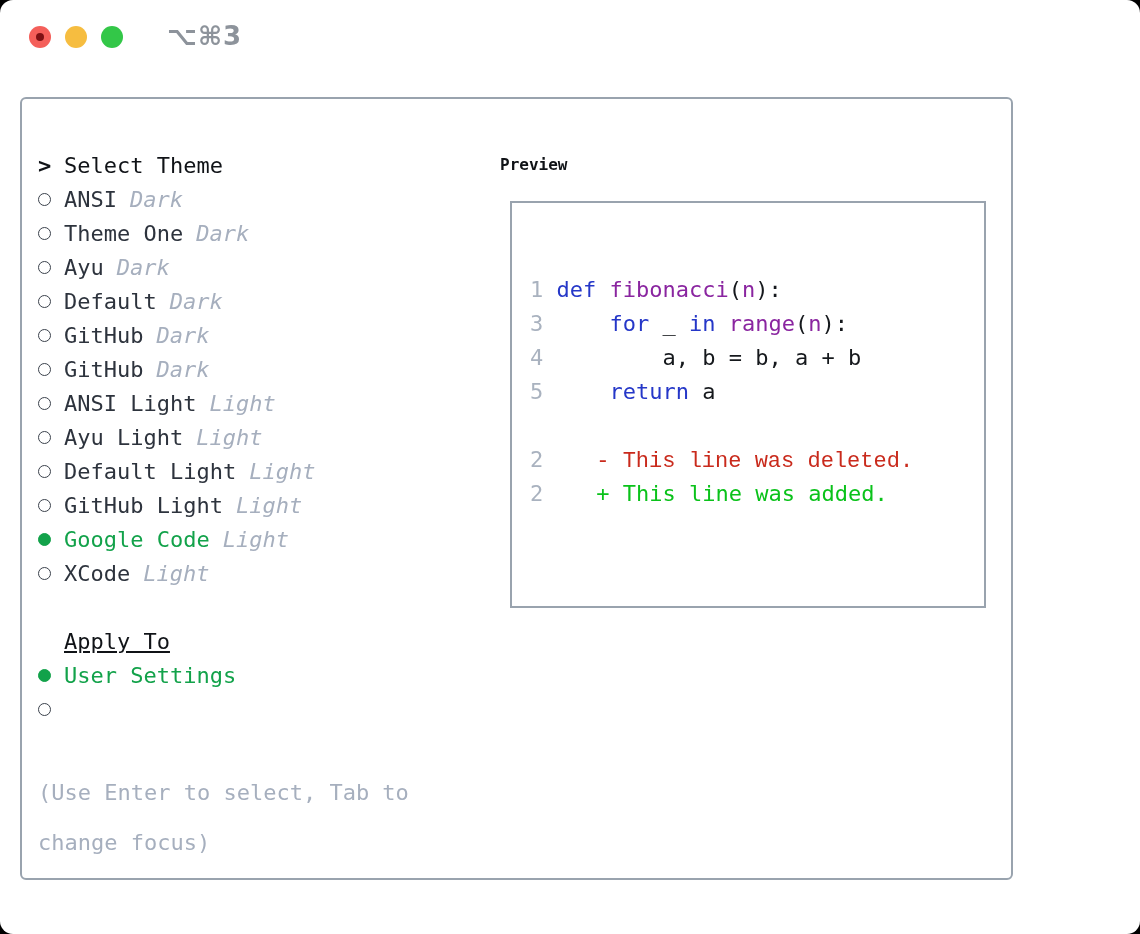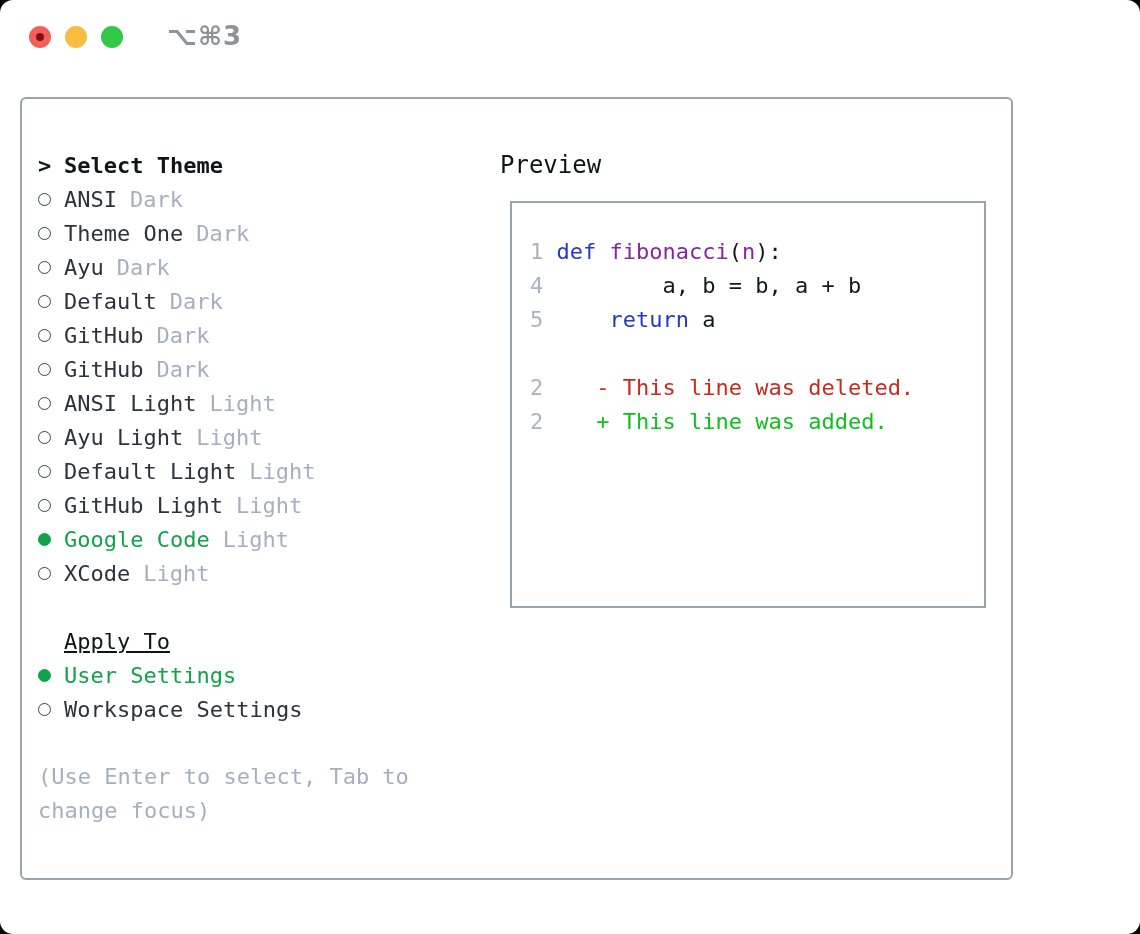--- a/index.html
+++ b/index.html
@@ -34,42 +34,42 @@
     border:2px solid var(--border-gray);border-radius:6px;background:#fff;
   }
   
   .left-col{position:absolute;left:16px;top:49px;font-size:22px;}
   .row{display:flex;align-items:center;height:34px;white-space:pre;}
   .marker{display:inline-flex;align-items:center;width:26px;flex:0 0 26px;}
   .cursor{font-weight:700;color:var(--header-black);}
   .radio{width:13px;height:13px;border:1.5px solid #3b424c;border-radius:50%;display:inline-block;}
   .radio.on{background:var(--accent-green);border-color:var(--accent-green);}
   .lbl{color:var(--text-dark);}
-  .lbl.hdr{font-weight:700;color:var(--header-black);}
+  .lbl.hdr{font-weight:400;color:var(--header-black);}
   .lbl.sel{color:var(--accent-green);}
-  .variant{color:var(--muted-gray);margin-left:13px;}
-  .hint{height:34px;line-height:34px;color:var(--muted-gray);white-space:pre;}
+  .variant{color:var(--muted-gray);margin-left:13px;font-style:italic;}
+  .hint{height:34px;line-height:34px;color:var(--muted-gray);white-space:pre;margin-top:16px;}
   
   .preview-title{
     position:absolute;left:478px;top:49px;height:34px;line-height:34px;
-    font-size:24px;font-weight:400;color:var(--header-black);
+    font-size:16px;font-weight:700;color:var(--header-black);
   }
   .preview-box{
     position:absolute;left:488px;top:102px;width:476px;height:407px;
     border:2px solid var(--border-gray);background:#fff;
-    padding:32px 0 0 18px;font-size:22px;
+    padding:70px 0 0 18px;font-size:22px;
   }
   .code-line{height:34px;line-height:34px;white-space:pre;color:var(--code-plain);}
   .c-ln{color:var(--line-number-gray);}
   .c-kw{color:var(--keyword-blue);}
   .c-fn{color:var(--function-purple);}
   .c-num{color:var(--number-teal);}
   .c-pl{color:var(--code-plain);}
   .c-ctx{color:var(--context-gray);}
-  .c-del{color:var(--deleted-red);}
+  .c-del{color:var(--deleted-red);font-family:Liberation Mono, monospace;}
   .c-add{color:var(--added-green);}
 </style>
 </head>
 <body>
 
 <div class="window">
 
   <div class="titlebar">
     <span class="tl red">
       <span class="tl-dot"></span>
@@ -90,28 +90,29 @@
         <div class="row"><span class="marker"><span class="radio"></span></span><span class="lbl">GitHub</span><span class="variant">Dark</span></div>
         <div class="row"><span class="marker"><span class="radio"></span></span><span class="lbl">ANSI Light</span><span class="variant">Light</span></div>
         <div class="row"><span class="marker"><span class="radio"></span></span><span class="lbl">Ayu Light</span><span class="variant">Light</span></div>
         <div class="row"><span class="marker"><span class="radio"></span></span><span class="lbl">Default Light</span><span class="variant">Light</span></div>
         <div class="row"><span class="marker"><span class="radio"></span></span><span class="lbl">GitHub Light</span><span class="variant">Light</span></div>
         <div class="row"><span class="marker"><span class="radio on"></span></span><span class="lbl sel">Google Code</span><span class="variant">Light</span></div>
         <div class="row"><span class="marker"><span class="radio"></span></span><span class="lbl">XCode</span><span class="variant">Light</span></div>
         <div class="row"></div>
         <div class="row"><span class="marker"></span><span class="lbl hdr" style="font-weight: 400; text-decoration: underline;">Apply To</span></div>
         <div class="row"><span class="marker"><span class="radio on"></span></span><span class="lbl sel">User Settings</span></div>
-        <div class="row"><span class="marker"><span class="radio"></span></span><span class="lbl">Workspace Settings</span></div>
+        <div class="row"><span class="marker"><span class="radio"></span></span></div>
         <div class="row"></div>
         <div class="hint">(Use Enter to select, Tab to</div>
         <div class="hint">change focus)</div>
       </div>
     <div class="preview-title">Preview</div>
     <div class="preview-box" id="preview-box">
         <div class="code-line"><span class="c-ln">1 </span><span class="c-kw">def</span><span class="c-pl"> </span><span class="c-fn">fibonacci</span><span class="c-pl">(</span><span class="c-fn">n</span><span class="c-pl">):</span></div>
+        <div class="code-line"><span class="c-ln">3 </span><span class="c-pl">    </span><span class="c-kw">for</span><span class="c-pl"> _ </span><span class="c-kw">in</span><span class="c-pl"> </span><span class="c-fn">range</span><span class="c-pl">(</span><span class="c-fn">n</span><span class="c-pl">):</span></div>
         <div class="code-line"><span class="c-ln">4 </span><span class="c-pl">        a, b = b, a + b</span></div>
         <div class="code-line"><span class="c-ln">5 </span><span class="c-pl">    </span><span class="c-kw">return</span><span class="c-pl"> a</span></div>
         <div class="code-line">&nbsp;</div>
         <div class="code-line"><span class="c-ln">2    </span><span class="c-del">- This line was deleted.</span></div>
         <div class="code-line"><span class="c-ln">2    </span><span class="c-add">+ This line was added.</span></div>
       </div>
   </div>
 
 </div>
 

